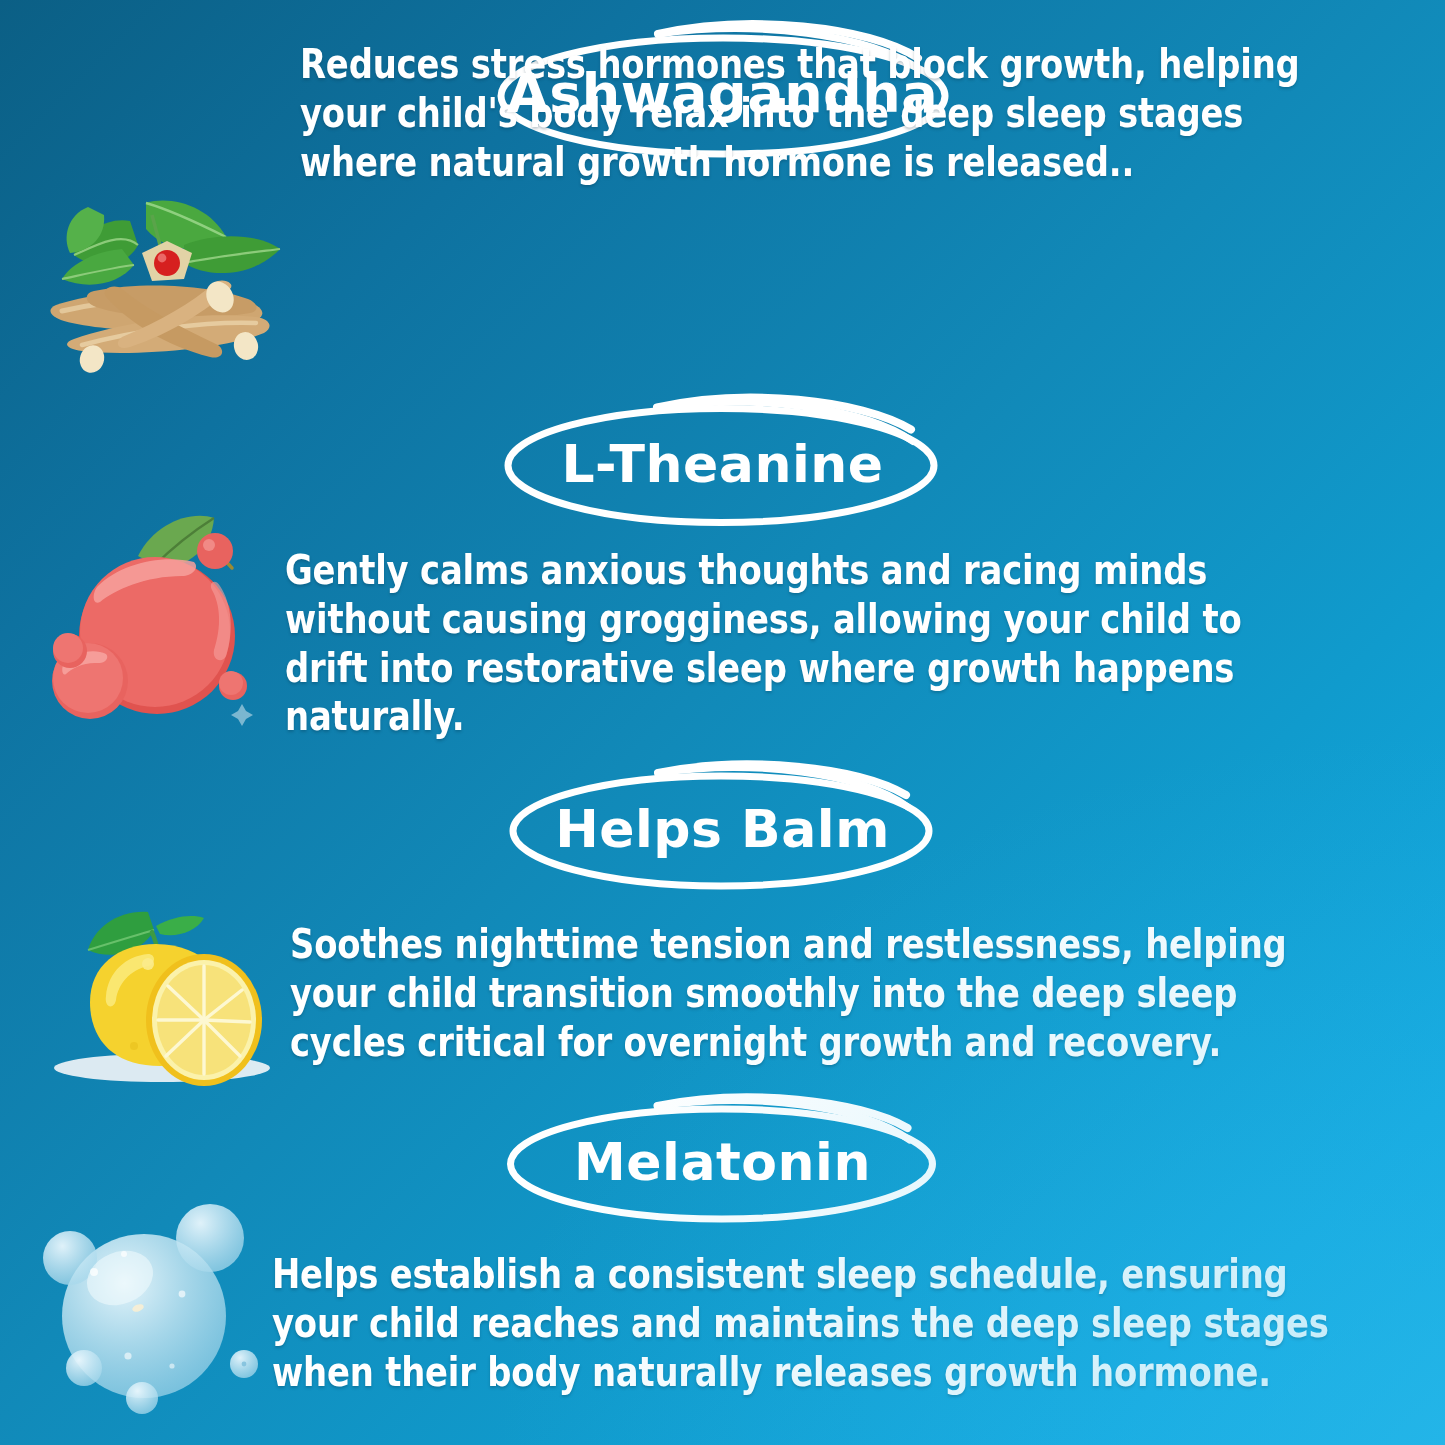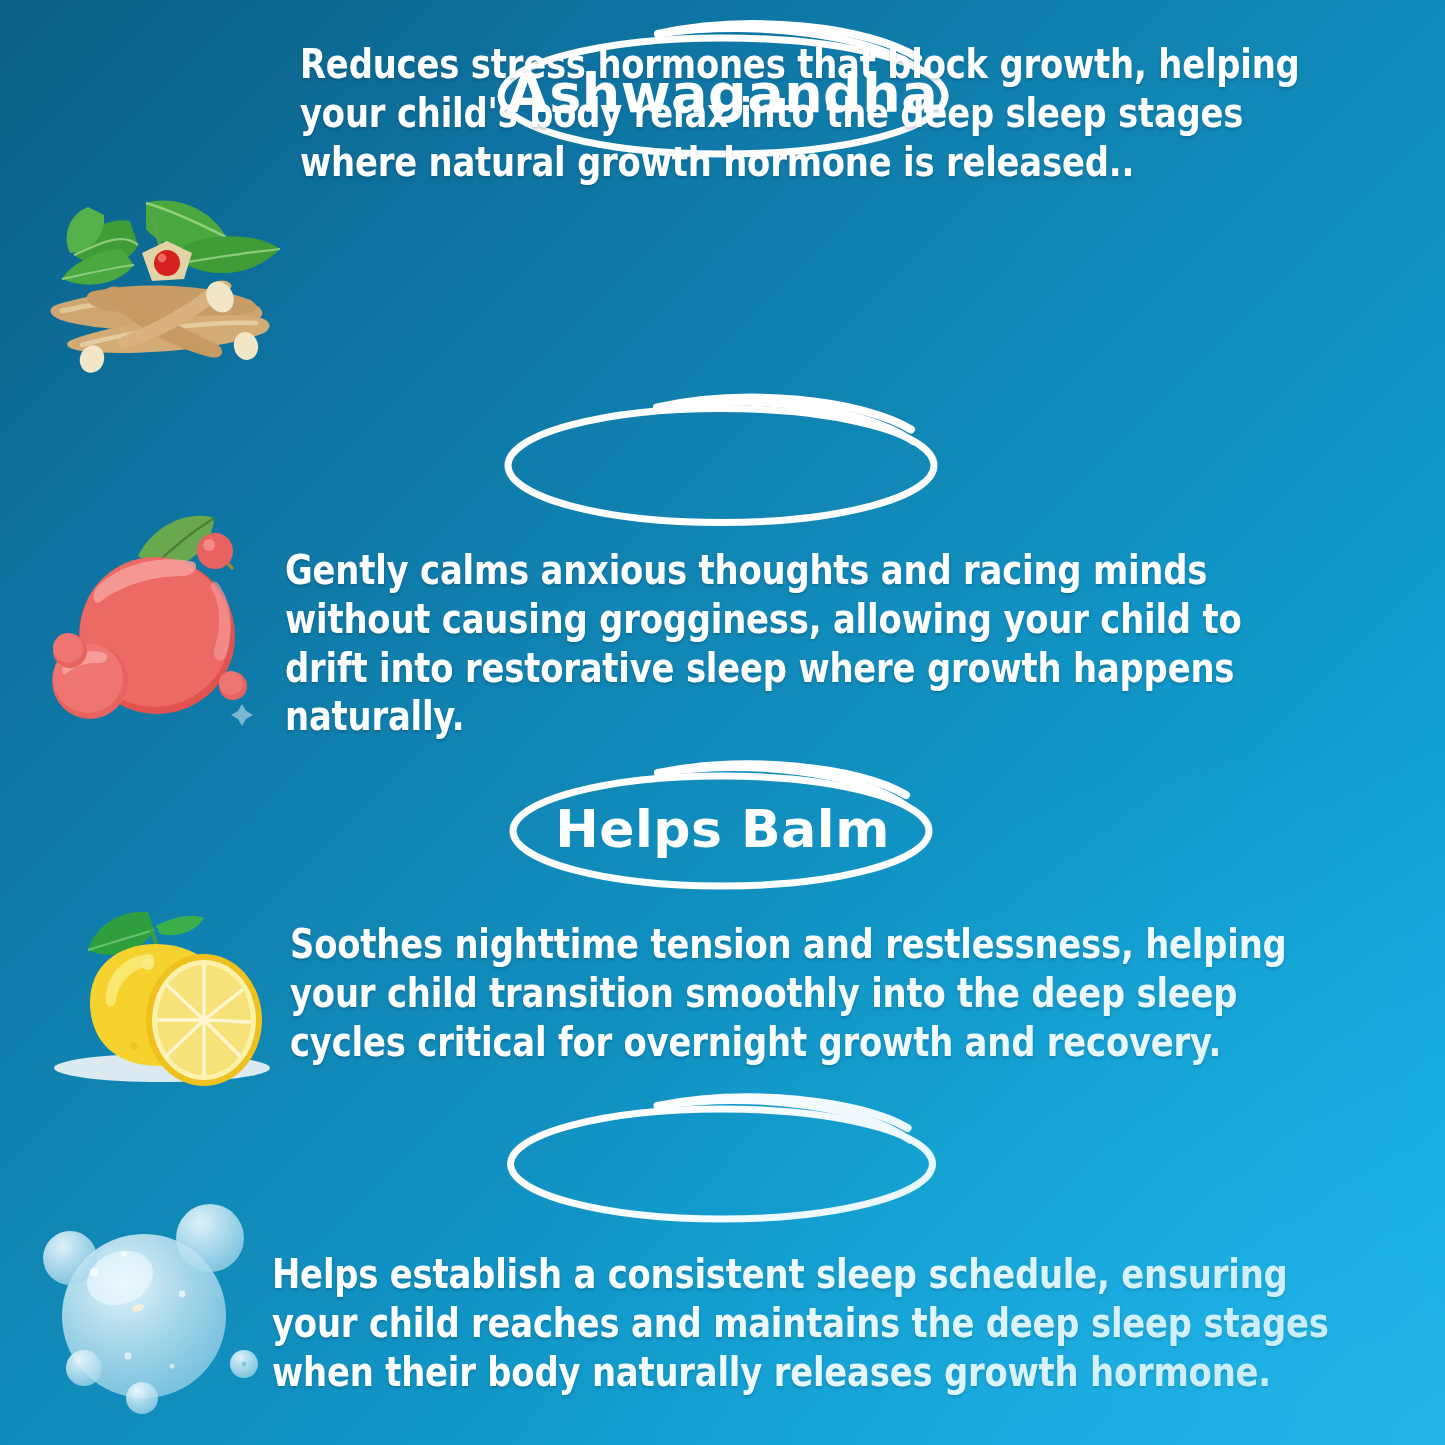--- a/index.html
+++ b/index.html
@@ -124,20 +124,21 @@
   </div>
 
   <div class="section" style="top:398px;height:360px;">
 
     <div class="title-wrap" style="height:132px;">
       <svg class="oval-svg" width="460" height="145" viewBox="0 0 460 145" aria-hidden="true">
         <ellipse cx="228" cy="74" rx="213" ry="57" fill="none" stroke="#ffffff" stroke-width="7" stroke-linecap="round"></ellipse>
         <path d="M418 38 C368 8 252 -4 164 16" fill="none" stroke="#ffffff" stroke-width="8" stroke-linecap="round"></path>
         <path d="M164 16 C262 2 372 16 420 50" fill="none" stroke="#ffffff" stroke-width="7" stroke-linecap="round"></path>
       </svg>
+      <span class="title-text" style="font-size:52px;">L-Theanine</span>
     </div>
 
     <div class="icon-box" style="left:42px;top:108px;width:230px;height:230px;">
       <svg width="230" height="230" viewBox="0 0 230 230" aria-hidden="true">
         <path d="M96 50 C112 18 148 4 172 12 C170 42 146 62 118 62 Z" fill="#6aa84f"></path>
         <path d="M172 12 C150 26 128 44 112 60" fill="none" stroke="#4d7f38" stroke-width="2.4"></path>
         <path d="M172 40 C180 52 186 58 190 62" fill="none" stroke="#9c8a33" stroke-width="3.5" stroke-linecap="round"></path>
         <circle cx="173" cy="45" r="18" fill="#e8635f"></circle>
         <circle cx="167" cy="39" r="6" fill="#f39490" opacity=".8"></circle>
         <circle cx="115" cy="130" r="78" fill="#e0534f"></circle>
@@ -200,20 +201,21 @@
   </div>
 
   <div class="section" style="top:1098px;height:347px;">
 
     <div class="title-wrap" style="height:128px;">
       <svg class="oval-svg" width="455" height="140" viewBox="0 0 455 140" aria-hidden="true">
         <ellipse cx="226" cy="72" rx="211" ry="55" fill="none" stroke="#ffffff" stroke-width="7" stroke-linecap="round"></ellipse>
         <path d="M412 36 C364 8 250 -4 162 14" fill="none" stroke="#ffffff" stroke-width="8" stroke-linecap="round"></path>
         <path d="M162 14 C258 0 368 14 414 48" fill="none" stroke="#ffffff" stroke-width="7" stroke-linecap="round"></path>
       </svg>
+      <span class="title-text" style="font-size:52px;">Melatonin</span>
     </div>
 
     <div class="icon-box" style="left:32px;top:118px;width:240px;height:215px;">
       <svg width="240" height="215" viewBox="0 0 240 215" aria-hidden="true">
         <defs>
           <radialGradient id="bub" cx="38%" cy="30%" r="72%">
             <stop offset="0%" stop-color="#ecf8fd" stop-opacity=".96"></stop>
             <stop offset="52%" stop-color="#bfe3f1" stop-opacity=".86"></stop>
             <stop offset="100%" stop-color="#a3d6ea" stop-opacity=".72"></stop>
           </radialGradient>

